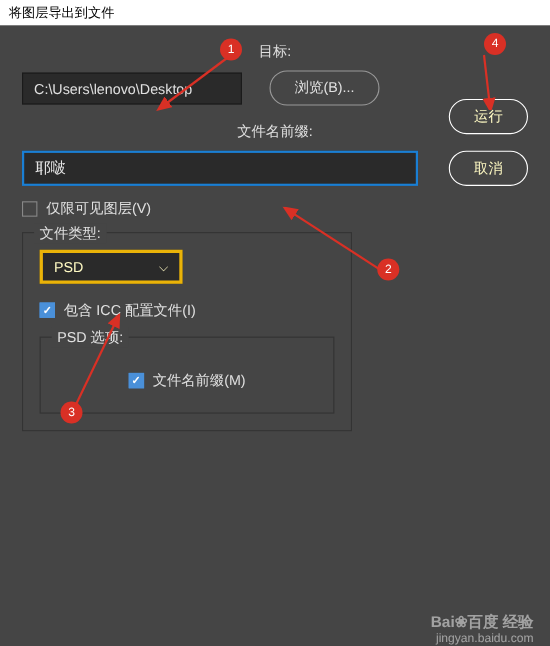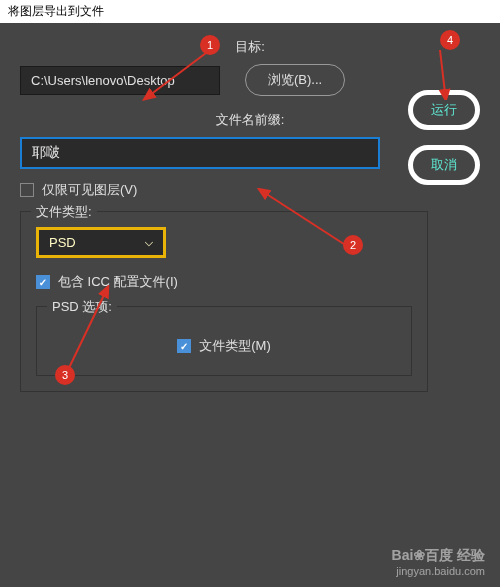--- a/index.html
+++ b/index.html
@@ -15,25 +15,25 @@
     .checkbox { width: 14px; height: 14px; border: 1px solid #888; background: transparent; display: inline-flex; align-items: center; justify-content: center; }
     .checkbox.checked { background: #4a90d9; border-color: #4a90d9; }
     .checkbox.checked::after { content: '✓'; color: #fff; font-size: 10px; font-weight: bold; }
     .group { border: 1px solid #333; padding: 15px; margin-top: 5px; position: relative; }
     .group-label { position: absolute; top: -9px; left: 10px; background: #454545; padding: 0 5px; }
     .select { background: #2a2a2a; border: 3px solid #eab308; color: #fef9c3; padding: 5px 10px; width: 130px; display: flex; justify-content: space-between; align-items: center; cursor: pointer; }
     .select::after { content: '⌵'; font-size: 11px; }
     .inner-group { border: 1px solid #333; margin-top: 15px; padding: 30px 15px 20px; position: relative; }
     .inner-checkbox { display: flex; align-items: center; justify-content: center; gap: 8px; }
     .side-buttons { position: absolute; right: 20px; top: 90px; display: flex; flex-direction: column; gap: 15px; }
-    .side-btn { background: transparent; border: 5px solid #ffffff; border-radius: 20px; color: #5eead4; padding: 6px 18px; font-size: 13px; cursor: pointer; width: 72px; }
+    .side-btn { background: transparent; border: 1px solid #ffffff; border-radius: 20px; color: #fef9c3; padding: 6px 18px; font-size: 13px; cursor: pointer; width: 72px; }
     .info-box { border: 1px solid #333; padding: 15px; text-align: center; margin-top: 20px; margin-left: -3px; width: 462px; }
     .marker { position: absolute; width: 20px; height: 20px; background: #d93025; border-radius: 50%; color: #fff; font-size: 11px; display: flex; align-items: center; justify-content: center; z-index: 10; }
     .arrow { position: absolute; z-index: 5; }
-    .watermark { position: absolute; bottom: 10px; right: 15px; color: rgba(255,255,255,0.5); font-size: 11px; text-align: right; }
+    .watermark { position: absolute; bottom: 0; right: 15px; color: rgba(255,255,255,0.5); font-size: 11px; text-align: right; }
     .watermark .logo { font-size: 14px; font-weight: bold; }
   </style>
 </head>
 <body>
 
 <div class="title-bar">
   <span>将图层导出到文件</span>
 </div>
 
 <div class="content">
@@ -44,34 +44,34 @@
   </div>
 
   <span class="label">文件名前缀:</span>
   <input class="prefix-input" value="耶啵" style="">
 
   <div class="checkbox-row">
     <span class="checkbox"></span>
     <span>仅限可见图层(V)</span>
   </div>
 
-  <div class="group" style="width: 408px;">
+  <div class="group" style="width: 300px;">
     <span class="group-label">文件类型:</span>
     <div class="select">
       <span>PSD</span>
     </div>
     <div class="checkbox-row" style="margin-top: 15px;">
       <span class="checkbox checked"></span>
       <span>包含 ICC 配置文件(I)</span>
     </div>
     <div class="inner-group">
       <span class="group-label">PSD 选项:</span>
       <div class="inner-checkbox">
         <span class="checkbox checked"></span>
-        <span>文件类型(M)</span>
+        <span>文件名前缀(M)</span>
       </div>
     </div>
   </div>
 
 </div>
 
 <div class="side-buttons">
   <button class="side-btn">运行</button>
   <button class="side-btn">取消</button>
 </div>

